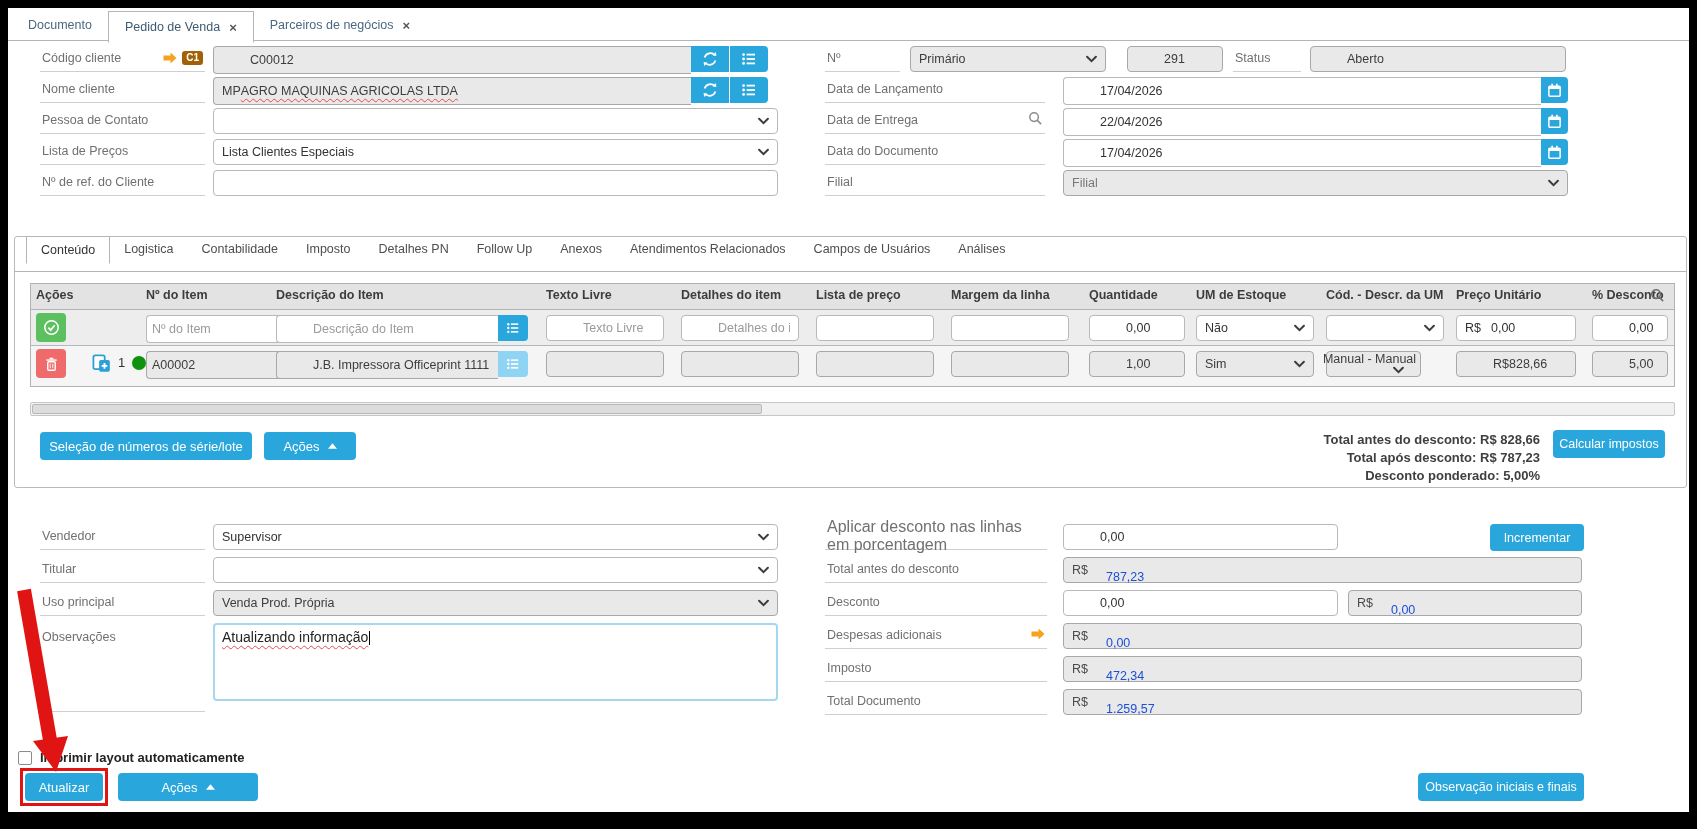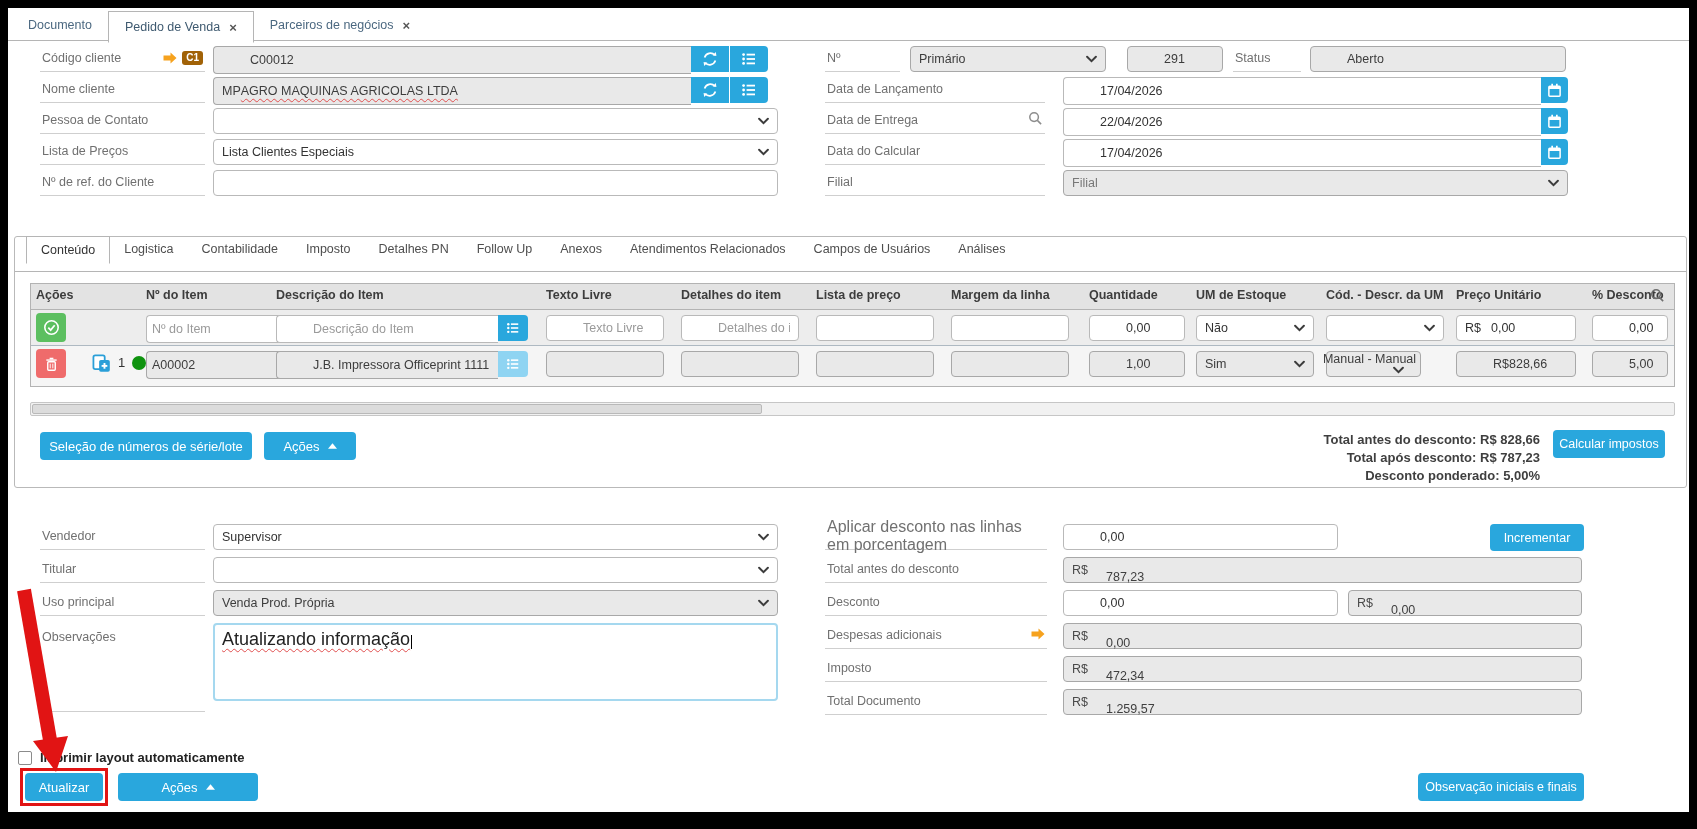--- a/index.html
+++ b/index.html
@@ -31,21 +31,21 @@
   .calbtn{width:27px;background:#29a7dd;border-radius:0 4px 4px 0;display:flex;align-items:center;justify-content:center;}
   
   .btnb{display:flex;align-items:center;justify-content:center;background:#29a7dd;color:#fff;font-size:13px;border:none;border-radius:4px;cursor:pointer;gap:8px;}
   .badge{background:#a16207;color:#fff;font-size:10px;font-weight:bold;border-radius:3px;padding:2px 4px;line-height:1;}
   
   .cont{border:1px solid #b9b9b9;border-radius:3px;background:#fff;}
   .ctab{display:flex;align-items:center;height:25px;padding:0 14px;font-size:12.5px;color:#4e4e4e;cursor:pointer;}
   .ctab.active{background:#fff;border:1px solid #b5b5b5;border-bottom:1px solid #fff;height:26px;z-index:3;color:#333;}
   .thead-lbl{font-size:12.5px;font-weight:bold;color:#3d3d3d;position:absolute;top:6px;}
   .money .cur{color:#4a4a4a;}
-  .money .val{margin-left:18px;color:#404040;margin-top:13px;}
+  .money .val{margin-left:18px;color:#1d4ed8;margin-top:13px;}
   .rowbtn{display:flex;align-items:center;justify-content:center;border:none;border-radius:4px;cursor:pointer;}
   .totline{font-size:13px;font-weight:bold;color:#3f3f3f;line-height:18px;text-align:right;}
   .squig{text-decoration:underline;text-decoration-style:wavy;text-decoration-color:#e04f4f;text-decoration-thickness:1px;text-underline-offset:3px;}
   .caret{display:inline-block;width:1px;height:14px;background:#000;vertical-align:text-bottom;margin-left:1px;}
   .cbx{width:14px;height:14px;border:1px solid #8b8b8b;border-radius:2px;background:#fff;}
   .redbox{border:3px solid #e11414;padding:2px;}
   .dot{width:14px;height:14px;border-radius:50%;background:#0f930f;}
 </style>
 </head>
 <body>
@@ -202,21 +202,21 @@
       <svg width="15" height="15" viewBox="0 0 16 16">
           <rect x="2" y="3.4" width="12" height="10.6" rx="1" fill="none" stroke="#fff" stroke-width="1.6"></rect>
           <rect x="2" y="3.4" width="12" height="3" fill="#fff"></rect>
           <rect x="4.6" y="0.8" width="1.8" height="3" fill="#fff"></rect>
           <rect x="9.6" y="0.8" width="1.8" height="3" fill="#fff"></rect>
         </svg>
     </div>
   </div>
 
   <div class="abs lbl" style="left:825px;top:139px;width:220px;height:26px;">
-      <span>Data do Calcular</span>
+      <span>Data do Documento</span>
     </div>
   <div class="abs grp" style="left:1063px;top:139px;width:505px;height:26px;">
     <input class="fld" value="17/04/2026" style="">
     <div class="calbtn">
       <svg width="15" height="15" viewBox="0 0 16 16">
           <rect x="2" y="3.4" width="12" height="10.6" rx="1" fill="none" stroke="#fff" stroke-width="1.6"></rect>
           <rect x="2" y="3.4" width="12" height="3" fill="#fff"></rect>
           <rect x="4.6" y="0.8" width="1.8" height="3" fill="#fff"></rect>
           <rect x="9.6" y="0.8" width="1.8" height="3" fill="#fff"></rect>
         </svg>
@@ -473,21 +473,21 @@
     <span class="chev">
         <svg width="11" height="8" viewBox="0 0 10 7">
           <polyline points="1,1.5 5,5.5 9,1.5" stroke="#3c3c3c" stroke-width="1.8" fill="none" stroke-linecap="round"></polyline>
         </svg>
       </span>
   </div>
 
   <div class="abs lbl" style="left:40px;top:623px;width:165px;height:89px;align-items:flex-start;padding-top:7px;">
       <span>Observações</span>
     </div>
-  <div class="abs" style="left:213px;top:623px;width:565px;height:78px;border:2px solid #a5d8ef;border-radius:4px;background:#fff;font-size:18px;color:#222;padding:4px 7px;">
+  <div class="abs" style="left:213px;top:623px;width:565px;height:78px;border:2px solid #a5d8ef;border-radius:4px;background:#fff;font-size:14px;color:#222;padding:4px 7px;">
     <span class="squig">Atualizando informação</span><span class="caret"></span>
   </div>
 
   <div class="abs lbl" style="left:825px;top:524px;width:222px;height:26px;font-size:16px;">
       <span>Aplicar desconto nas linhas em porcentagem</span>
     </div>
   <input class="abs fld" style="left: 1063px; top: 524px; width: 275px;" value="0,00">
   <button class="abs btnb" style="left:1490px;top:524px;width:94px;height:27px;font-size:12.5px;">
       <span>Incrementar</span>
     </button>

